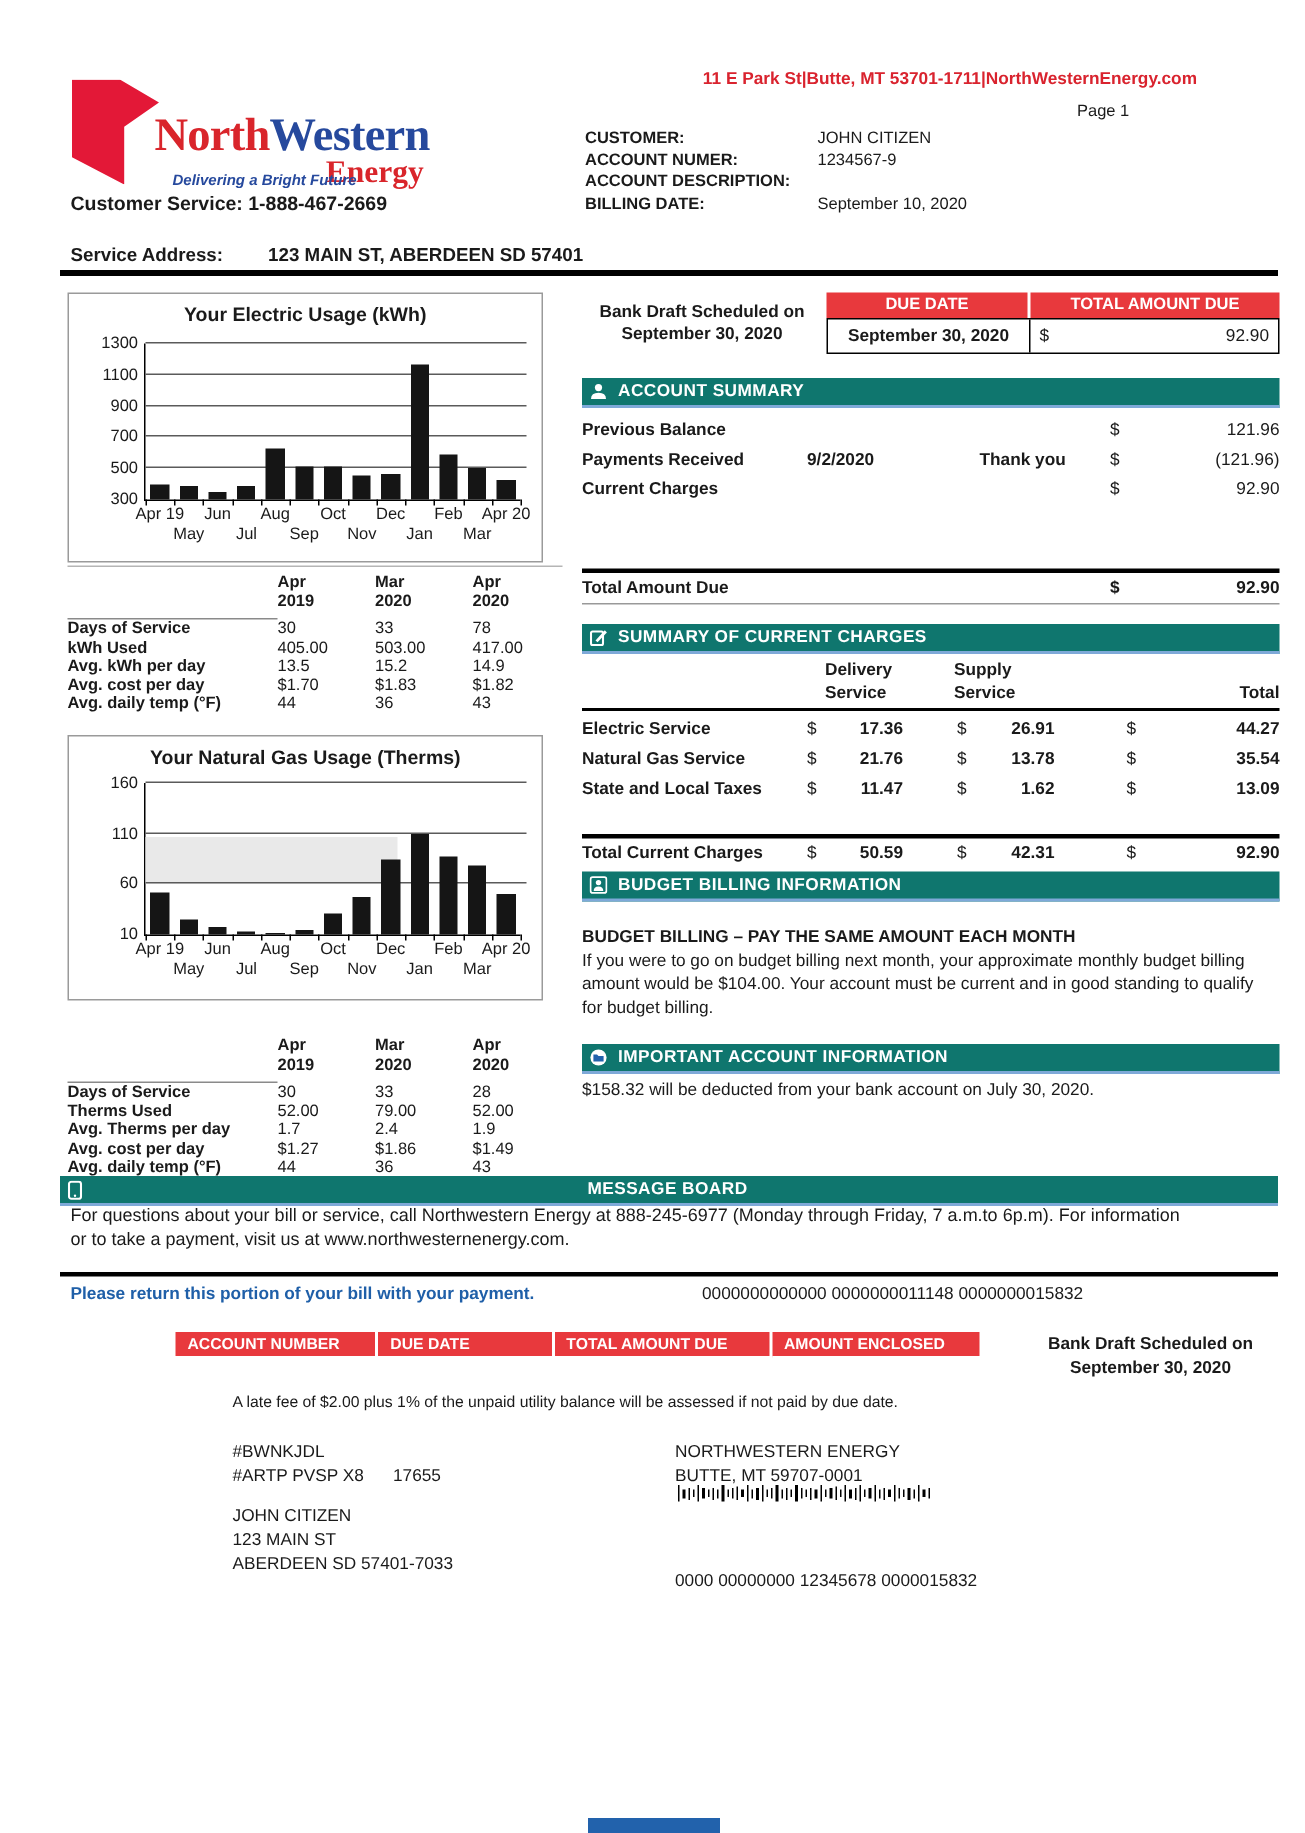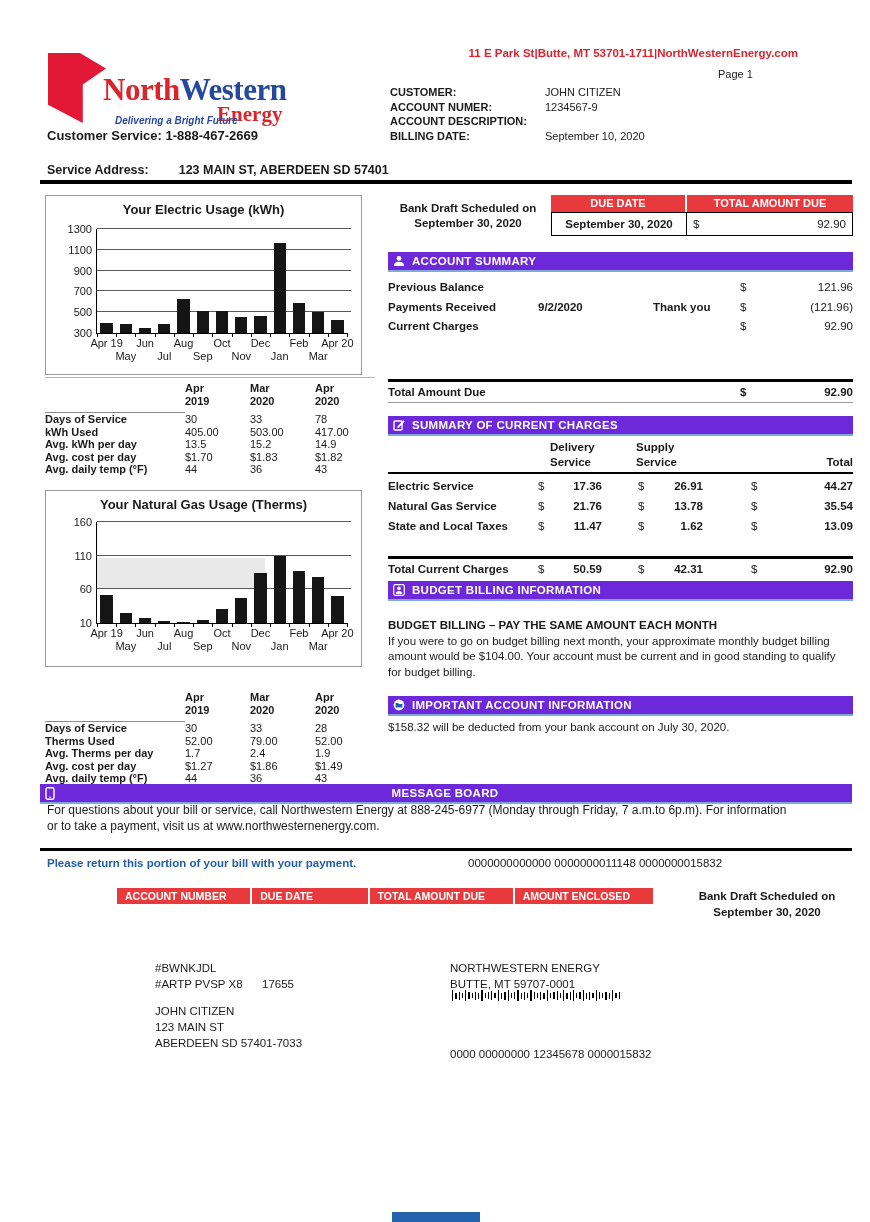--- a/index.html
+++ b/index.html
@@ -51,21 +51,21 @@
   .bankdraft{display:flex;}
   .bd-note{width:160px;text-align:center;font-weight:bold;font-size:11.5px;line-height:15px;padding-top:6px;}
   .due-table{margin-left:3px;width:302px;}
   .due-hdr{display:flex;height:17px;}
   .due-hdr div{background:#e8393d;color:#fff;font-weight:bold;font-size:11px;text-align:center;line-height:17px;}
   .due-hdr .c1{width:134px;margin-right:2px;}
   .due-hdr .c2{flex:1;}
   .due-val{display:flex;height:22px;border:1px solid #000;}
   .due-val .c1{width:134px;border-right:1px solid #000;text-align:center;font-weight:bold;font-size:11.5px;line-height:22px;}
   .due-val .c2{flex:1;display:flex;justify-content:space-between;padding:0 6px;line-height:22px;font-size:11.5px;}
-  .sec-bar{background:#6d28d9;color:#fff;height:18px;display:flex;align-items:center;
+  .sec-bar{background:#0f766e;color:#fff;height:18px;display:flex;align-items:center;
            border-bottom:2px solid #7ea9d8;font-weight:bold;font-size:11.5px;letter-spacing:0.3px;}
   .sec-bar svg{margin:0 7px 0 5px;flex:0 0 auto;}
   .as-row{display:grid;grid-template-columns:150px 115px 1fr 18px 95px;line-height:19.5px;font-size:11.5px;}
   .as-row .lab,.as-row .dat,.as-row .note{font-weight:bold;}
   .as-row .amt{text-align:right;}
   .total-row{display:grid;grid-template-columns:1fr 18px 95px;line-height:20px;font-size:11.5px;font-weight:bold;}
   .total-row .amt{text-align:right;}
   .charges-headers{position:relative;height:36px;font-weight:bold;font-size:11.5px;line-height:15px;}
   .ch-del{position:absolute;left:162px;top:4px;width:76px;}
   .ch-sup{position:absolute;left:248px;top:4px;width:76px;}
@@ -496,20 +496,21 @@
   <table class="remit-table">
     <tbody>
         <tr>
       <th style="width:135px;">ACCOUNT NUMBER</th>
       <th style="width:118px;">DUE DATE</th>
       <th style="width:147px;">TOTAL AMOUNT DUE</th>
       <th style="width:140px;">AMOUNT ENCLOSED</th>
     </tr>
   </tbody>
     </table>
+  <div class="late-note">A late fee of $2.00 plus 1% of the unpaid utility balance will be assessed if not paid by due date.</div>
   <div class="bd-right">
     <div>Bank Draft Scheduled on</div>
     <div>September 30, 2020</div>
   </div>
 
   <div class="abs mail" style="left:155px;top:960px;">#BWNKJDL</div>
   <div class="abs mail" style="left:155px;top:976px;">#ARTP PVSP X8</div>
   <div class="abs mail" style="left:262px;top:976px;">17655</div>
   <div class="abs mail" style="left:155px;top:1003px;">JOHN CITIZEN</div>
   <div class="abs mail" style="left:155px;top:1019px;">123 MAIN ST</div>

